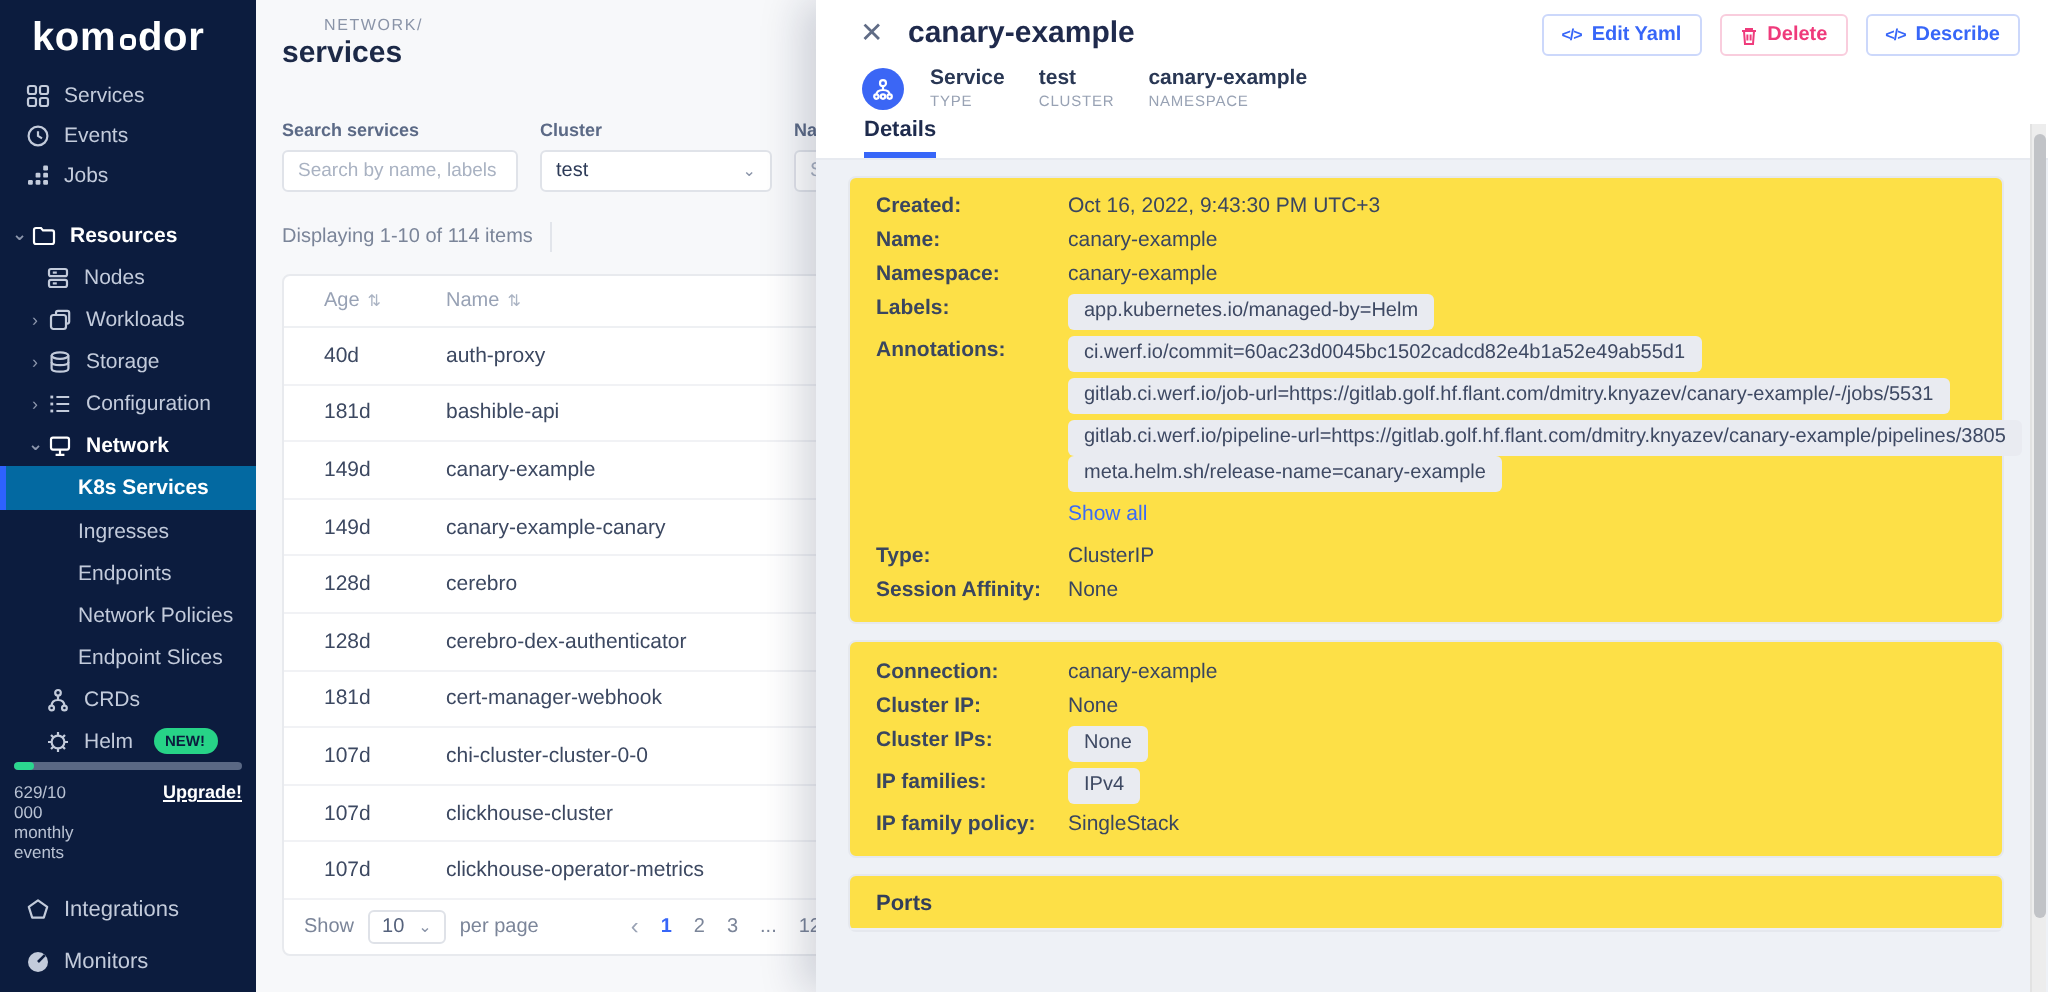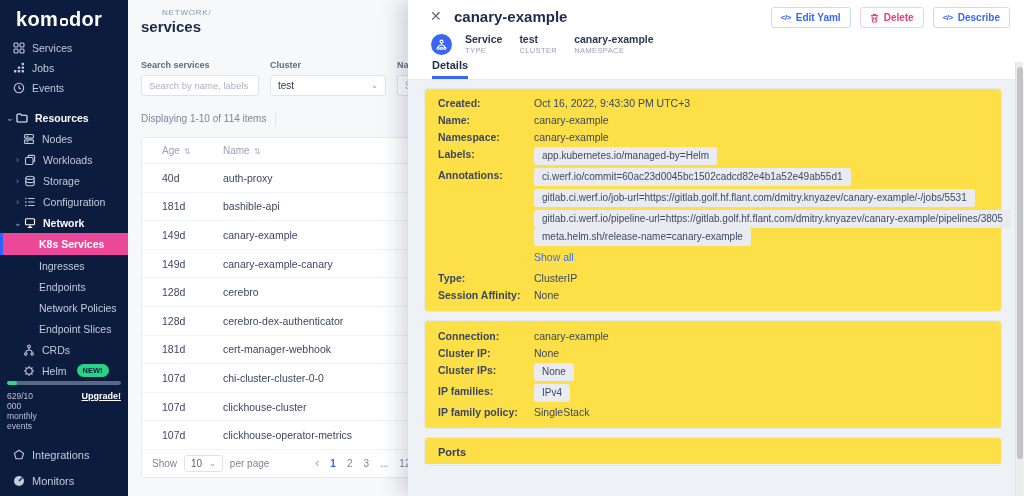--- a/index.html
+++ b/index.html
@@ -12,21 +12,21 @@
   .logo-o { display:inline-block; width:8px; height:8px; border:2.5px solid #fff; border-radius:3px; margin:0 1.5px; }
   .nav-item { height:21px; display:flex; align-items:center; font-size:10.5px; color:#c3cbdb; cursor:pointer; position:relative; }
   .nav-item .nicon { display:inline-flex; width:12px; justify-content:center; margin-right:7px; flex:none; }
   .nav-item .chev { font-size:9px; color:#8d97ad; margin-right:3px; width:7px; flex:none; text-align:center; }
   .lvl0 { padding-left:13px; height:20px; }
   .grp  { padding-left:6px; }
   .sub  { padding-left:14px; }
   .sub.nochev { padding-left:23px; }
   .leaf { padding-left:39px; }
   .bold { color:#fff; font-weight:700; }
-  .sel  { background:#ec4899; height:22px; }
+  .sel  { background:#0369a1; height:22px; }
   .sel::before { content:''; position:absolute; left:0; top:0; bottom:0; width:3px; background:#2e62fe; }
   .gap8 { height:9px; }
   .badge-new { background:#27d387; color:#0b1b3d; font-size:7.5px; font-weight:700; border-radius:8px; padding:2px 6px; margin-left:10px; }
   .usage { margin-top:auto; padding:0 7px; }
   .progress { height:4px; border-radius:2px; background:#5a6884; overflow:hidden; }
   .progress .fill { height:100%; width:9%; background:#2bd78f; border-radius:2px; }
   .usage-row { display:flex; justify-content:center; align-items:baseline; margin-top:6px;gap:32px; }
   .usage-txt { font-size:8.5px; color:#b9c2d3; }
   .upgrade { font-size:9px; color:#fff; font-weight:700; text-decoration:underline; cursor:pointer; }
   .bottom-nav { margin:11px 0 2px; }
@@ -102,39 +102,39 @@
           <rect x="1" y="1" width="4" height="4" rx="1"></rect>
           <rect x="7" y="1" width="4" height="4" rx="1"></rect>
           <rect x="1" y="7" width="4" height="4" rx="1"></rect>
           <rect x="7" y="7" width="4" height="4" rx="1"></rect>
         </svg>
       </span>
     <span>Services</span>
   </div>
   <div class="nav-item lvl0">
     <span class="nicon">
+        <svg class="sico" width="12" height="12">
+          <circle cx="6" cy="6" r="4.7"></circle>
+          <path d="M6 3.6 V6 L8 7.2"></path>
+        </svg>
+      </span>
+    <span>Events</span>
+  </div>
+  <div class="nav-item lvl0">
+    <span class="nicon">
         <svg width="12" height="12" fill="#c3cbdb">
           <rect x="1" y="8" width="2.4" height="2.4" rx=".6"></rect>
           <rect x="4.8" y="8" width="2.4" height="2.4" rx=".6"></rect>
           <rect x="8.6" y="8" width="2.4" height="2.4" rx=".6"></rect>
           <rect x="4.8" y="4.4" width="2.4" height="2.4" rx=".6"></rect>
           <rect x="8.6" y="4.4" width="2.4" height="2.4" rx=".6"></rect>
           <rect x="8.6" y="0.8" width="2.4" height="2.4" rx=".6"></rect>
         </svg>
       </span>
     <span>Jobs</span>
-  </div>
-  <div class="nav-item lvl0">
-    <span class="nicon">
-        <svg class="sico" width="12" height="12">
-          <circle cx="6" cy="6" r="4.7"></circle>
-          <path d="M6 3.6 V6 L8 7.2"></path>
-        </svg>
-      </span>
-    <span>Events</span>
   </div>
 
   <div class="gap8"></div>
 
   <div class="nav-item grp bold">
     <span class="chev">⌄</span>
     <span class="nicon">
         <svg class="sico" width="12" height="12" style="stroke:#fff">
           <path d="M1 3 q0-1 1-1 h2.5 l1 1.2 H10 q1 0 1 1 V9 q0 1-1 1 H2 q-1 0-1-1 Z"></path>
         </svg>

